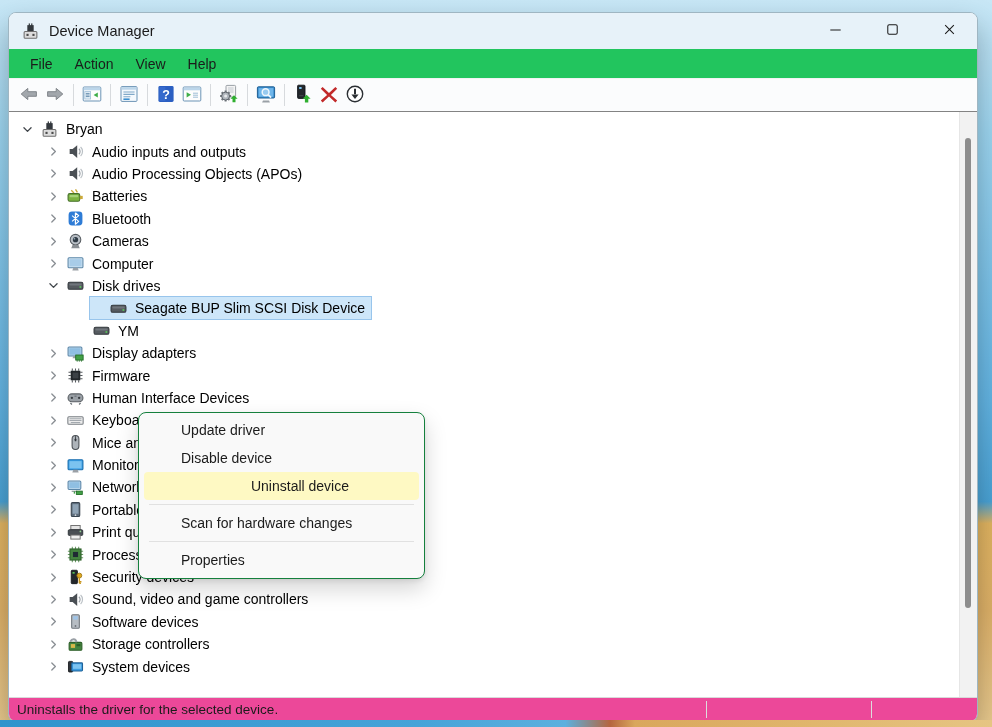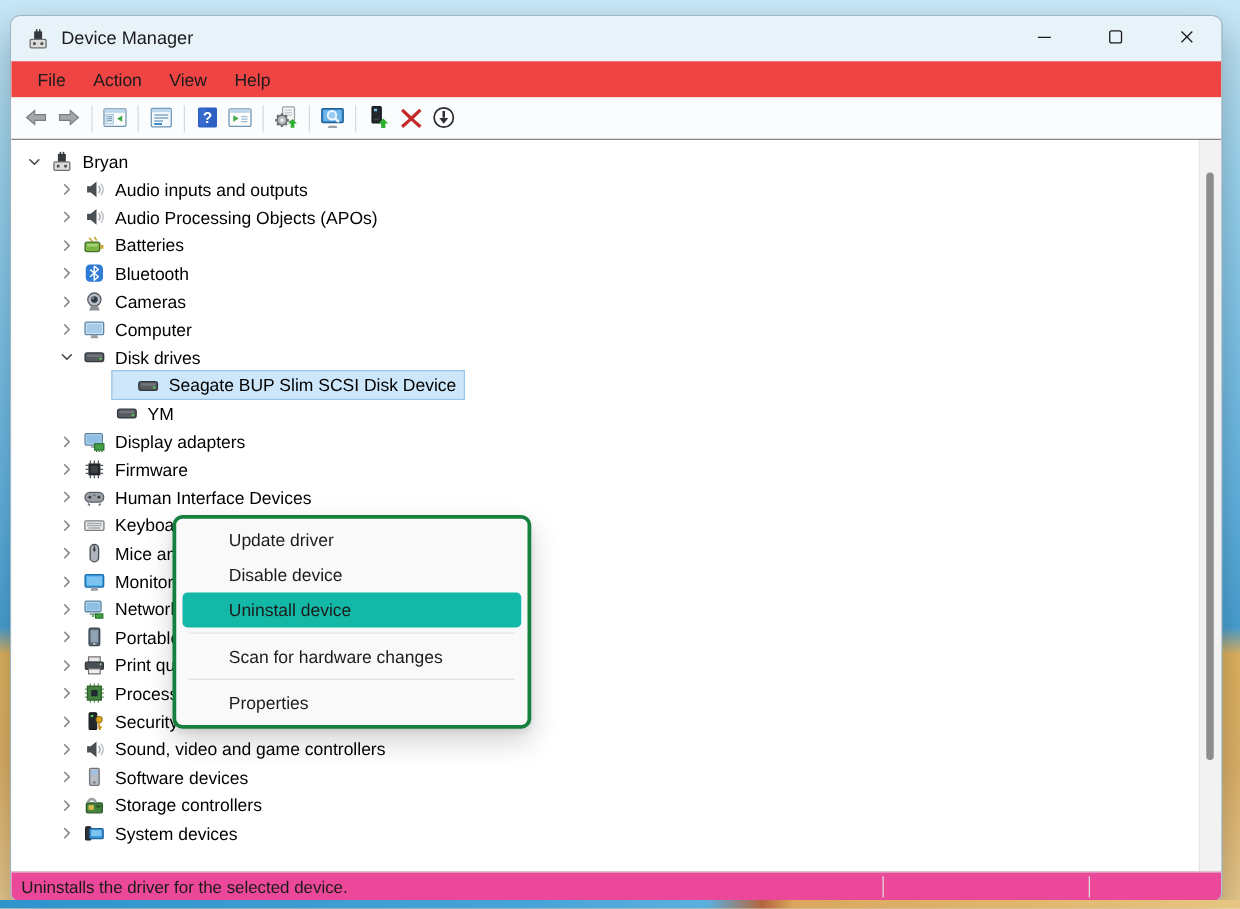--- a/index.html
+++ b/index.html
@@ -26,21 +26,21 @@
   
   .titlebar { height: 36px; background: #e7f2f9; display: flex; align-items: center; padding-left: 13px; flex: none; }
   .titlebar .app-icon { width: 17px; height: 17px; margin-right: 10px; flex: none; }
   .titlebar .app-icon svg { width: 100%; height: 100%; display: block; }
   .title-text { font-size: 14.5px; color: #1b1b1b; }
   .caption-btns { margin-left: auto; display: flex; height: 100%; padding-right: 5px; }
   .cap-btn { width: 46px; height: 100%; display: flex; align-items: center; justify-content: center; background: transparent; border: none; margin-left: 11px; }
   .cap-btn svg { width: 17px; height: 17px; }
 
   
-  .menubar { height: 29px; background: #ef4444; display: flex; align-items: center; padding-left: 10px; flex: none; }
+  .menubar { height: 29px; background: #22c55e; display: flex; align-items: center; padding-left: 10px; flex: none; }
   .menubar .menu-item { padding: 0 11px; font-size: 14px; color: #1b1b1b; height: 100%; display: flex; align-items: center; }
 
   
   .toolbar { height: 33px; background: #fbfcfd; border-top: 1px solid #f1f3f4; display: flex; align-items: center; padding-left: 7px; flex: none; }
   .tb-btn { width: 26px; height: 26px; display: flex; align-items: center; justify-content: center; background: transparent; border: none; }
   .tb-btn svg { width: 20px; height: 20px; }
   .toolbar .sep-item { width: 1px; height: 22px; background: #d7dadd; margin: 0 5px; }
 
   
   .content { flex: 1 1 auto; border-top: 1px solid #838383; background: #fff; display: flex; position: relative; overflow: hidden; }
@@ -58,26 +58,26 @@
   .node-icon svg { width: 100%; height: 100%; display: block; }
   .tree-label { line-height: 20px; }
 
   
   .scroll-track { width: 18px; flex: none; background: #f2f2f2; border-left: 1px solid #e6e6e6; position: relative; }
   .scroll-thumb { position: absolute; left: 5px; top: 26px; width: 6px; height: 470px; background: #8d8d8d; border-radius: 3px; }
 
   
   .ctx-menu {
     position: absolute; left: 129px; top: 300px; width: 287px;
-    background: #f9f9f9; border: 3px solid #15803d; border-radius: 8px;
+    background: #f9f9f9; border: 1px solid #15803d; border-radius: 8px;
     box-shadow: 0 10px 22px rgba(0,0,0,.17), 0 2px 5px rgba(0,0,0,.08);
     padding: 3px 0 4px 0; z-index: 20;
   }
   .ctx-item { height: 28px; display: flex; align-items: center; padding-left: 42px; font-size: 14px; color: #1b1b1b; }
-  .ctx-item.highlighted { background: #14b8a6; border-radius: 4px; margin: 0 5px; padding-left: 37px; }
+  .ctx-item.highlighted { background: #fef9c3; border-radius: 4px; margin: 0 5px; padding-left: 37px; justify-content: center; }
   .ctx-menu .sep-item { height: 1px; background: #e1e1e1; margin: 4px 10px; }
 
   
   .statusbar { height: 24px; flex: none; background: #ec4899; border-top: 1px solid #d9d9d9; display: flex; align-items: center; padding-left: 8px; position: relative; }
   .status-text { font-size: 13.5px; color: #1b1b1b; }
   .status-sep { position: absolute; top: 3px; bottom: 3px; width: 1px; background: #dcdcdc; }
   .status-sep.s1 { left: 697px; }
   .status-sep.s2 { left: 862px; }
 </style>
 </head>

